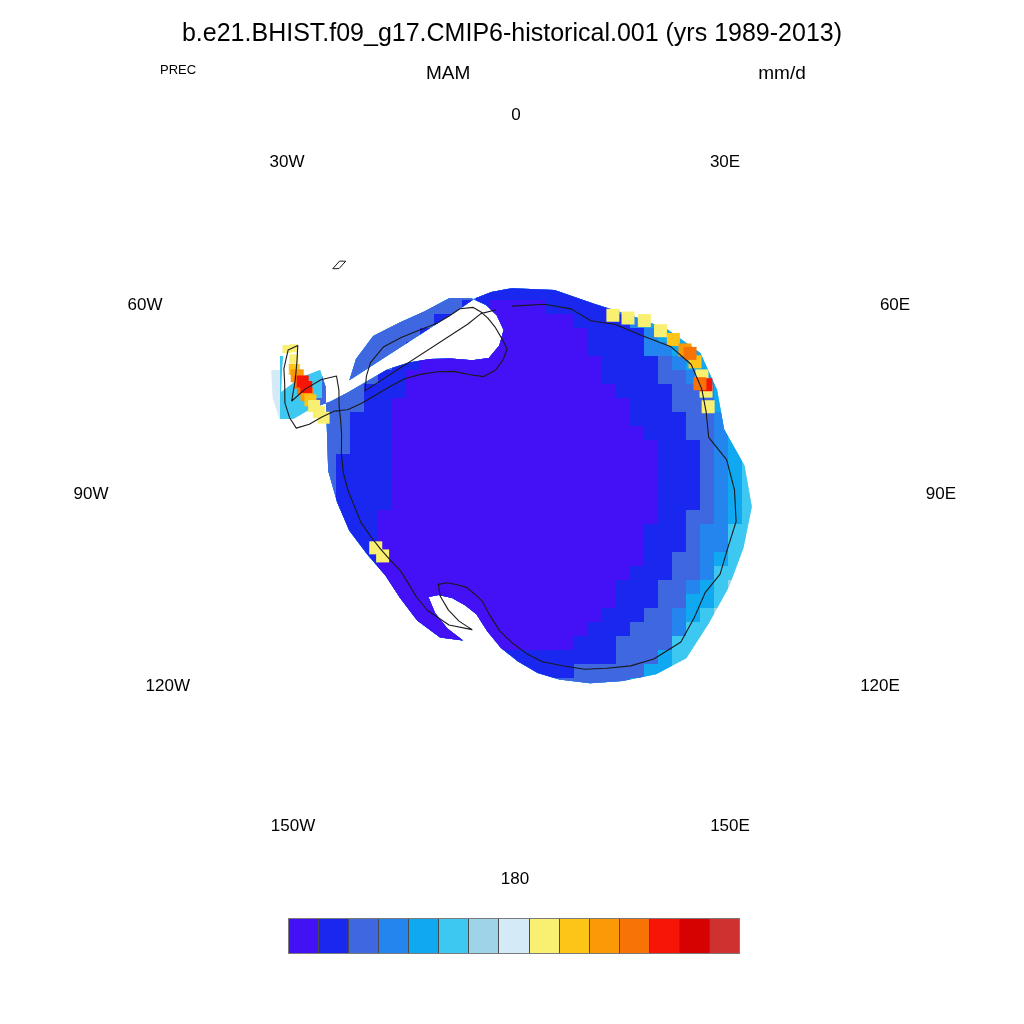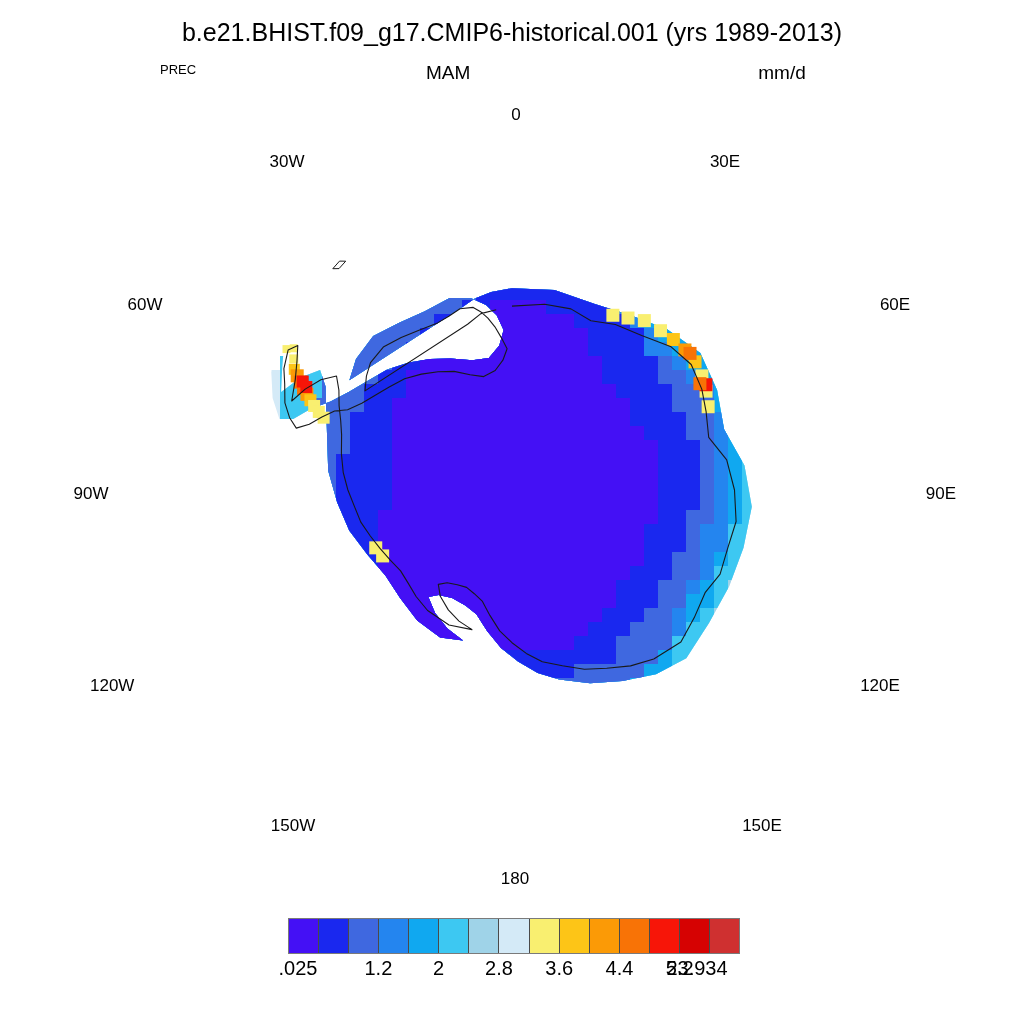--- a/index.html
+++ b/index.html
@@ -14,24 +14,24 @@
   #units-label{left:692px;top:62px;width:180px;text-align:center;font-size:19px;}
 
   .lon-label{font-size:17px;}
   #lon-0   {left:471px;top:105px;width:90px;text-align:center;}
   #lon-30w {left:242px;top:152px;width:90px;text-align:center;}
   #lon-30e {left:680px;top:152px;width:90px;text-align:center;}
   #lon-60w {left:100px;top:295px;width:90px;text-align:center;}
   #lon-60e {left:850px;top:295px;width:90px;text-align:center;}
   #lon-90w {left:46px;top:484px;width:90px;text-align:center;}
   #lon-90e {left:866px;top:484px;width:90px;text-align:right;}
-  #lon-120w{left:90px;top:676px;width:100px;text-align:left;}
+  #lon-120w{left:90px;top:676px;width:100px;text-align:right;}
   #lon-120e{left:830px;top:676px;width:100px;text-align:center;}
   #lon-150w{left:243px;top:816px;width:100px;text-align:center;}
-  #lon-150e{left:712px;top:816px;width:100px;text-align:center;}
+  #lon-150e{left:680px;top:816px;width:100px;text-align:center;}
   #lon-180 {left:470px;top:869px;width:90px;text-align:center;}
 
   #map-area{position:absolute;left:0;top:90px;width:1024px;height:790px;}
   #map-area svg{display:block;}
 
   #colorbar{position:absolute;left:288px;top:918px;width:452px;height:36px;
             display:flex;border:1px solid #7a7a7a;box-sizing:border-box;}
   #colorbar .sw{flex:1 1 0;height:100%;border-right:1px solid #4a4a4a;}
   #colorbar .sw:last-child{border-right:none;}
 
@@ -126,24 +126,14 @@
       <div class="sw" style="background: rgb(159, 211, 232);"></div>
       <div class="sw" style="background: rgb(212, 234, 247);"></div>
       <div class="sw" style="background: rgb(249, 239, 112);"></div>
       <div class="sw" style="background: rgb(253, 197, 23);"></div>
       <div class="sw" style="background: rgb(251, 154, 6);"></div>
       <div class="sw" style="background: rgb(248, 115, 6);"></div>
       <div class="sw" style="background: rgb(247, 21, 8);"></div>
       <div class="sw" style="background: rgb(214, 2, 2);"></div>
       <div class="sw" style="background: rgb(207, 48, 48);"></div>
     </div>
-  <div id="cb-labels">
-      <span style="left: 58px;">.025</span>
-      <span style="left: 138.4px;">1.2</span>
-      <span style="left: 198.667px;">2</span>
-      <span style="left: 258.933px;">2.8</span>
-      <span style="left: 319.2px;">3.6</span>
-      <span style="left: 379.467px;">4.4</span>
-      <span style="left: 439.733px;">5.2</span>
-      <span style="left: 457px;">23.934</span>
-    </div>
 
 </div>
 
 </body></html>

